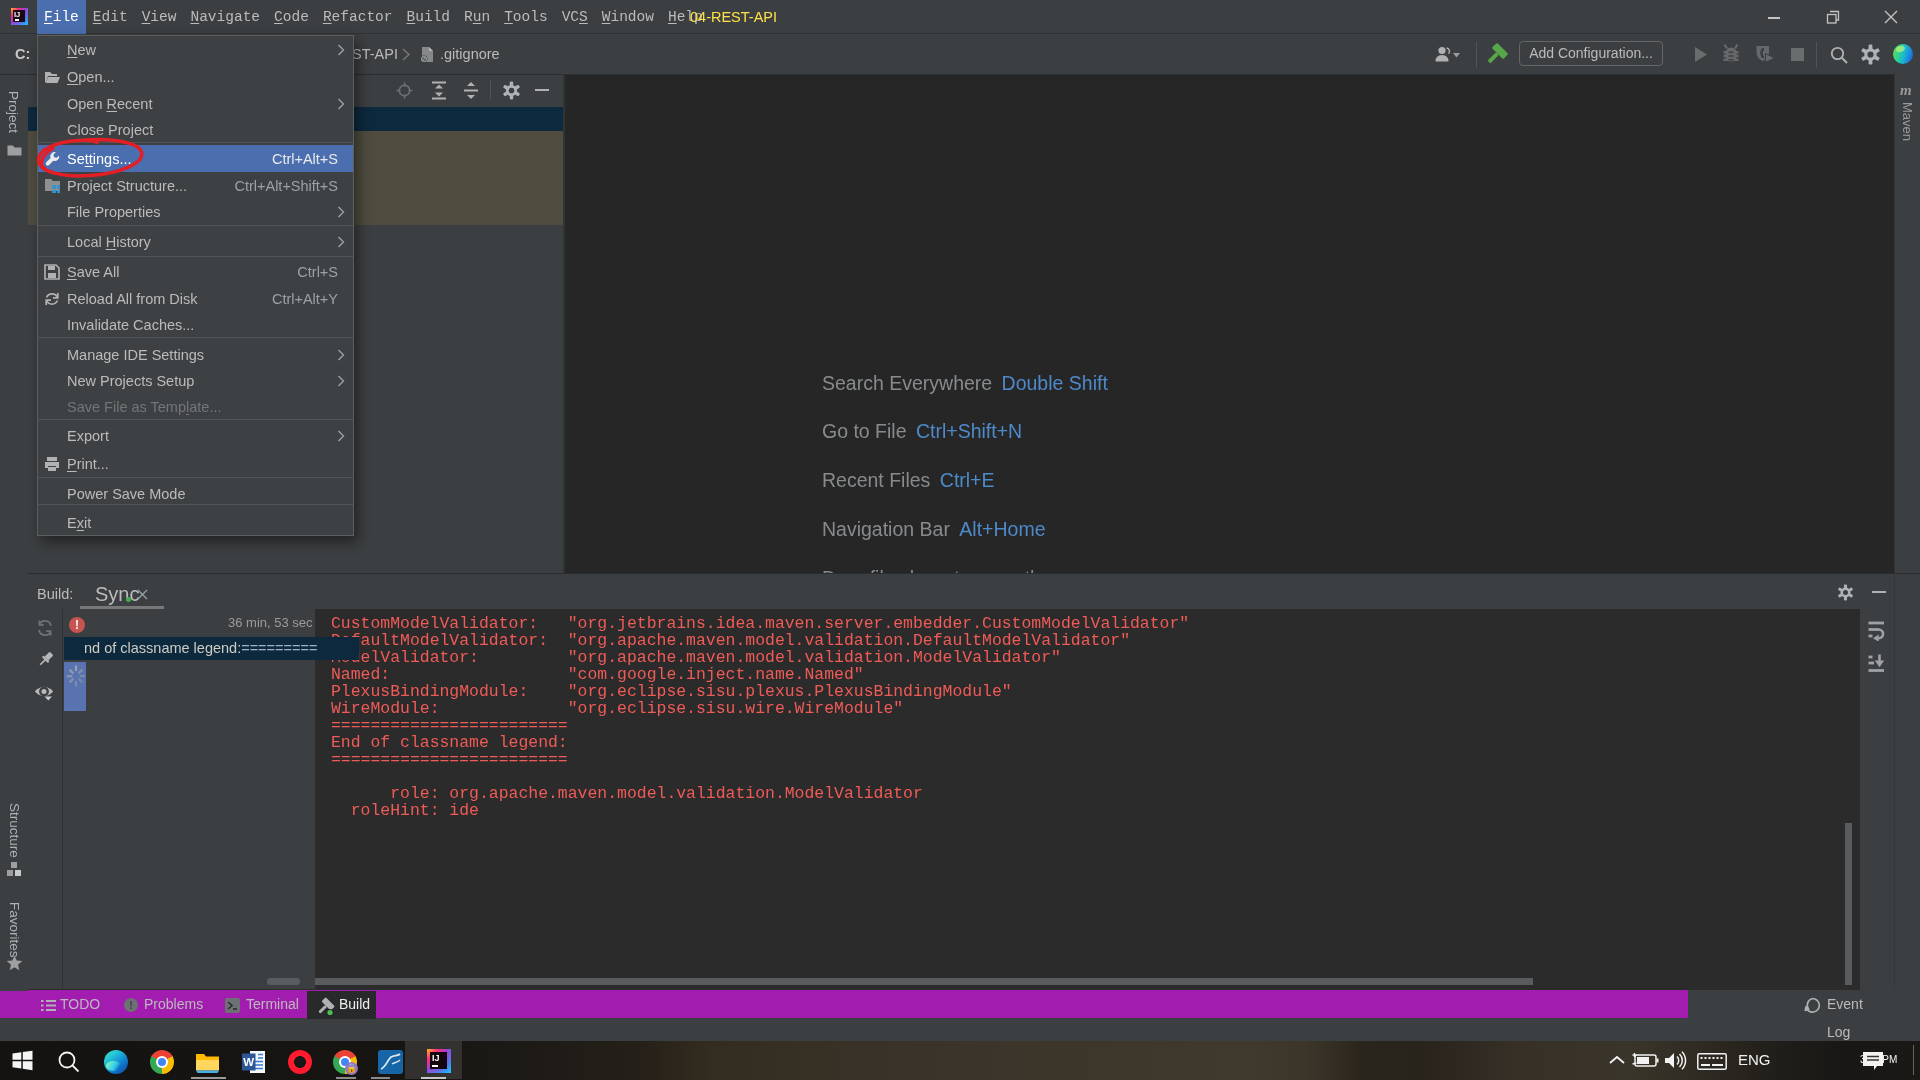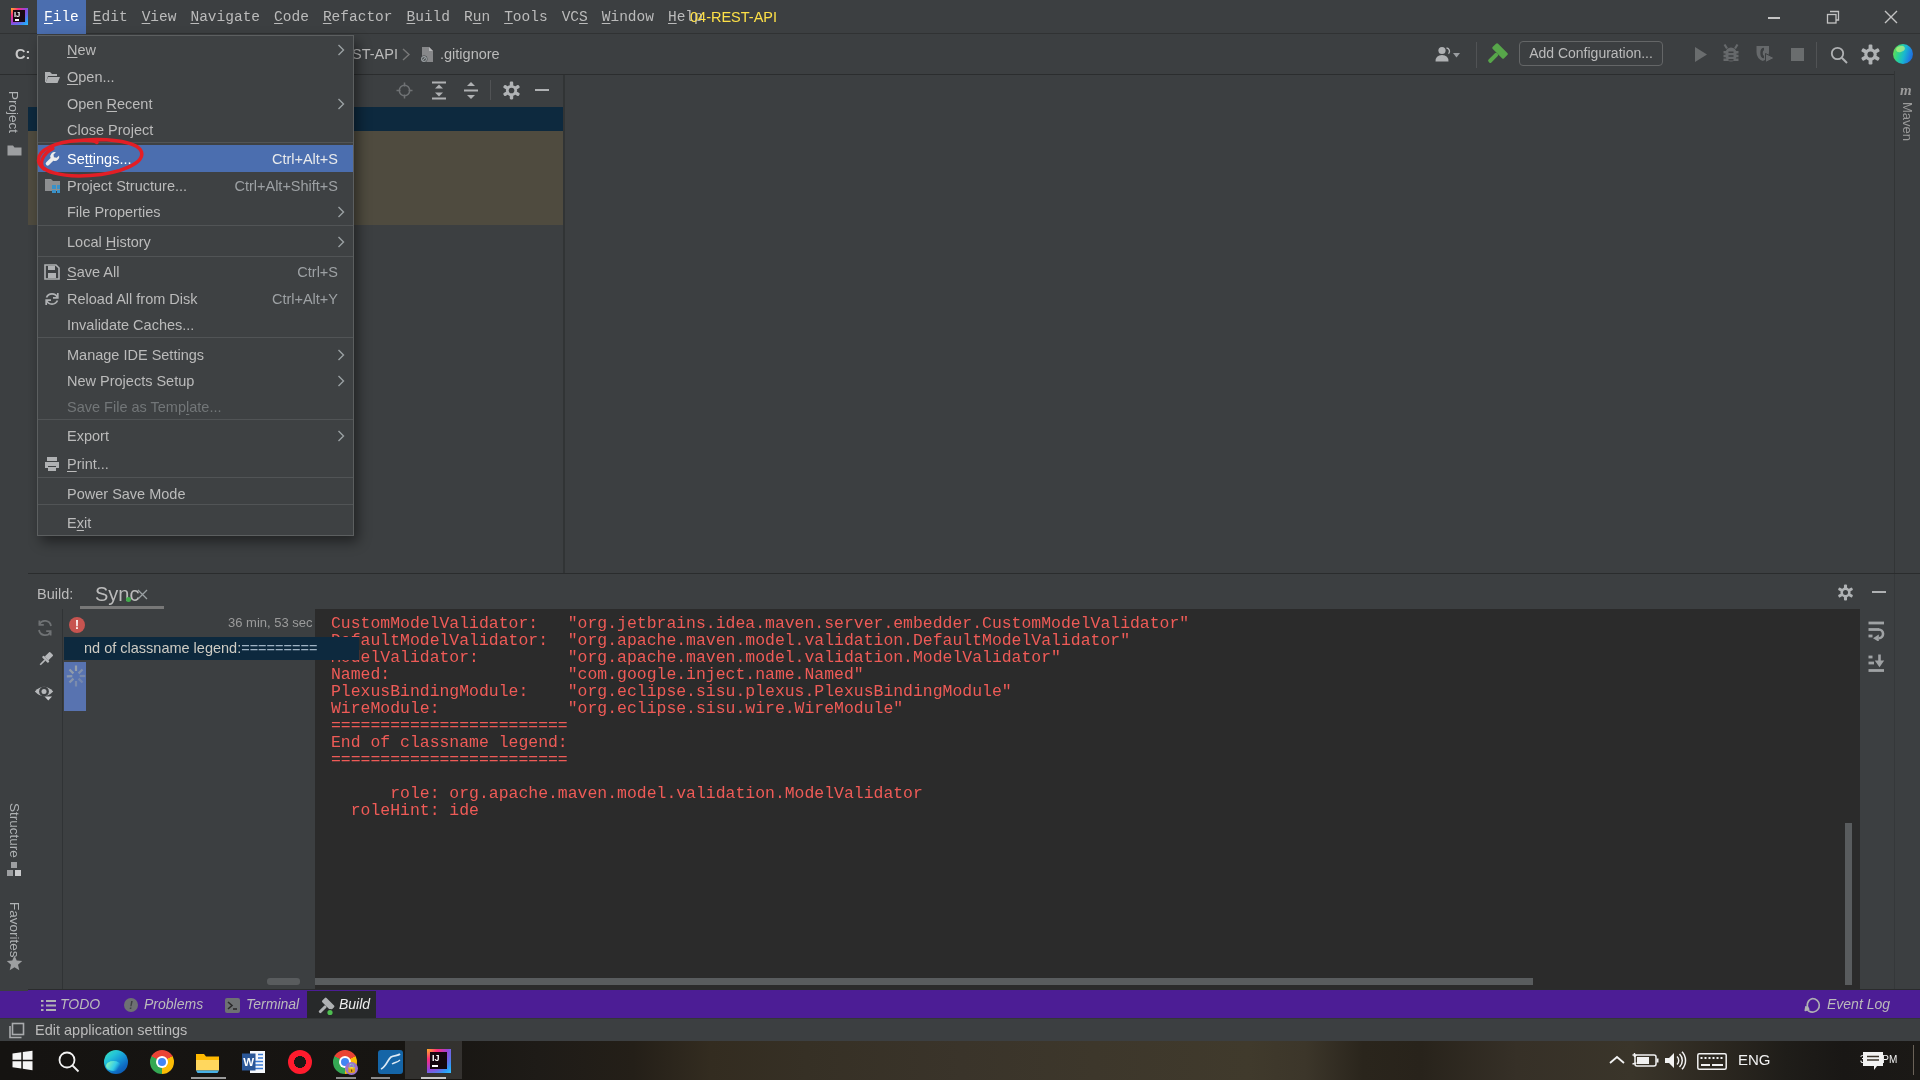--- a/index.html
+++ b/index.html
@@ -163,20 +163,27 @@
   </svg>
   <div class="abs" style="left:507px;top:14px;width:14px;height:2px;background:#afb1b3;"></div>
 
   <div class="abs" style="left:0;top:32px;width:535px;height:24px;background:#0d293e;"></div>
 
   <div class="abs" style="left:0;top:56px;width:535px;height:94px;background:#4f4b3f;"></div>
 
   <div class="abs" style="left:535px;top:0;width:2px;height:498px;background:#313435;"></div>
 </div>
 
+<div class="abs" style="left:565px;top:75px;width:1329px;height:498px;background:#262626;overflow:hidden;">
+  <div class="abs" style="left:257px;top:297px;font-size:19.5px;color:#878b8e;">Search Everywhere <span style="color:#4e8ac9;margin-left:4px;">Double Shift</span></div>
+  <div class="abs" style="left:257px;top:345px;font-size:19.5px;color:#878b8e;">Go to File <span style="color:#4e8ac9;margin-left:4px;">Ctrl+Shift+N</span></div>
+  <div class="abs" style="left:257px;top:394px;font-size:19.5px;color:#878b8e;">Recent Files <span style="color:#4e8ac9;margin-left:4px;">Ctrl+E</span></div>
+  <div class="abs" style="left:257px;top:443px;font-size:19.5px;color:#878b8e;">Navigation Bar <span style="color:#4e8ac9;margin-left:4px;">Alt+Home</span></div>
+  <div class="abs" style="left:257px;top:492px;font-size:19.5px;color:#878b8e;">Drop files here to open them</div>
+</div>
 
 <div class="abs" style="left:1894px;top:71px;width:26px;height:920px;background:#3c3f41;border-left:1px solid #323536;box-sizing:border-box;">
   <div class="abs" style="left:5px;top:11px;color:#9a9a9a;font-size:15px;font-weight:bold;font-style:italic;font-family:'Liberation Serif',serif;">m</div>
   <div class="abs" style="left:5px;top:31px;writing-mode:vertical-rl;color:#9a9a9a;font-size:13px;">Maven</div>
 </div>
 
 <div class="abs" style="left:0;top:573px;width:1920px;height:418px;background:#3c3f41;border-top:1px solid #2a2c2d;box-sizing:border-box;">
 
   <div class="abs" style="left:37px;top:9px;color:#bbbbbb;font-size:14.5px;line-height:22px;">Build:</div>
   <div class="abs" style="left:95px;top:9px;color:#bbbbbb;font-size:20px;line-height:22px;">Sync</div>
@@ -271,21 +278,21 @@
             <path d="M8.4 14.6 l-3.9 3.9" opacity=".75"></path>
           </g>
     </svg>
   </div>
 
   <div class="abs" style="left:267px;top:404px;width:33px;height:7px;background:#595c5e;border-radius:3px;"></div>
   <div class="abs" style="left:315px;top:404px;width:1218px;height:7px;background:#595c5e;"></div>
   <div class="abs" style="left:1845px;top:249px;width:7px;height:162px;background:#595c5e;"></div>
 </div>
 
-<div class="abs" style="left:0;top:989px;width:1920px;height:29px;background:#4c1d95;border-top:1px solid #2a2c2d;box-sizing:border-box;font-style:italic;">
+<div class="abs" style="left:0;top:989px;width:1688px;height:29px;background:#a21caf;border-top:1px solid #2a2c2d;box-sizing:border-box;">
   <svg class="abs" style="left:41px;top:9px;" width="15" height="13">
     <path d="M0 2 h2.5 M0 6.5 h2.5 M0 11 h2.5" stroke="#afb1b3" stroke-width="2"></path>
     <path d="M5 2 h10 M5 6.5 h10 M5 11 h10" stroke="#afb1b3" stroke-width="2"></path>
   </svg>
   <div class="abs" style="left:60px;top:0;line-height:28px;color:#bbbbbb;font-size:14px;">TODO</div>
   <div class="abs" style="left:124px;top:8px;width:14px;height:14px;border-radius:50%;background:#6e7173;color:#3c3f41;font-size:11px;font-weight:bold;text-align:center;line-height:14px;">!</div>
   <div class="abs" style="left:144px;top:0;line-height:28px;color:#bbbbbb;font-size:14px;">Problems</div>
   <div class="abs" style="left:225px;top:8px;width:15px;height:15px;background:#6e7173;border-radius:2px;">
     <svg width="15" height="15">
           <path d="M3 4 l4 3.5 -4 3.5" stroke="#2b2b2b" stroke-width="1.6" fill="none"></path>
@@ -302,27 +309,20 @@
     <circle cx="15" cy="15.5" r="3.6" fill="#27292a"></circle>
         <circle cx="15" cy="15.5" r="2.6" fill="#4ebe50"></circle>
   </svg>
   <div class="abs" style="left:339px;top:0;line-height:28px;color:#eeeeee;font-size:14px;">Build</div>
   <svg class="abs" style="left:1804px;top:7px;" width="18" height="18">
     <path d="M8.5 1.5 a6.8 6.8 0 1 1 -6.6 8.4 l-0.6 3.6 3.4 -1.2 a6.8 6.8 0 0 1 3.8 -10.8" fill="none" stroke="#afb1b3" stroke-width="1.6" stroke-linejoin="round"></path>
   </svg>
   <div class="abs" style="left:1827px;top:0;line-height:28px;color:#bbbbbb;font-size:14px;">Event Log</div>
 </div>
 
-<div class="abs" style="left:0;top:1018px;width:1920px;height:23px;background:#3c3f41;border-top:1px solid #333637;box-sizing:border-box;">
-  <svg class="abs" style="left:8px;top:3px;" width="18" height="18">
-    <rect x="4.5" y="1.5" width="11" height="11" fill="none" stroke="#a9abad" stroke-width="1.6"></rect>
-    <path d="M2 4 v11.5 h11.5" fill="none" stroke="#a9abad" stroke-width="1.6"></path>
-  </svg>
-  <div class="abs" style="left:35px;top:0;line-height:22px;color:#bbbbbb;font-size:14.5px;">Edit application settings</div>
-</div>
 
 <div class="abs" id="taskbar" style="left:0;top:1041px;width:1920px;height:39px;background:linear-gradient(90deg,#151311 0%,#171512 22%,#1e1b17 28%,#241f18 33%,#332c20 37%,#363025 42%,#3a342a 50%,#3d372b 57%,#403a2c 65%,#3c362a 68%,#2a251c 71%,#28231b 74%,#363027 79%,#3a352a 85%,#2a261f 90%,#1f1d19 93%,#191715 96%,#1b1916 100%);">
 
   <svg class="abs" style="left:12px;top:9px;" width="21" height="21">
     <path d="M0.5 3.6 L9.3 2.3 V9.7 H0.5 z" fill="#f5f5f5"></path>
     <path d="M10.8 2.1 L20.5 0.7 V9.7 H10.8 z" fill="#f5f5f5"></path>
     <path d="M0.5 11.2 H9.3 V18.6 L0.5 17.3 z" fill="#f5f5f5"></path>
     <path d="M10.8 11.2 H20.5 V20.2 L10.8 18.8 z" fill="#f5f5f5"></path>
   </svg>
 

